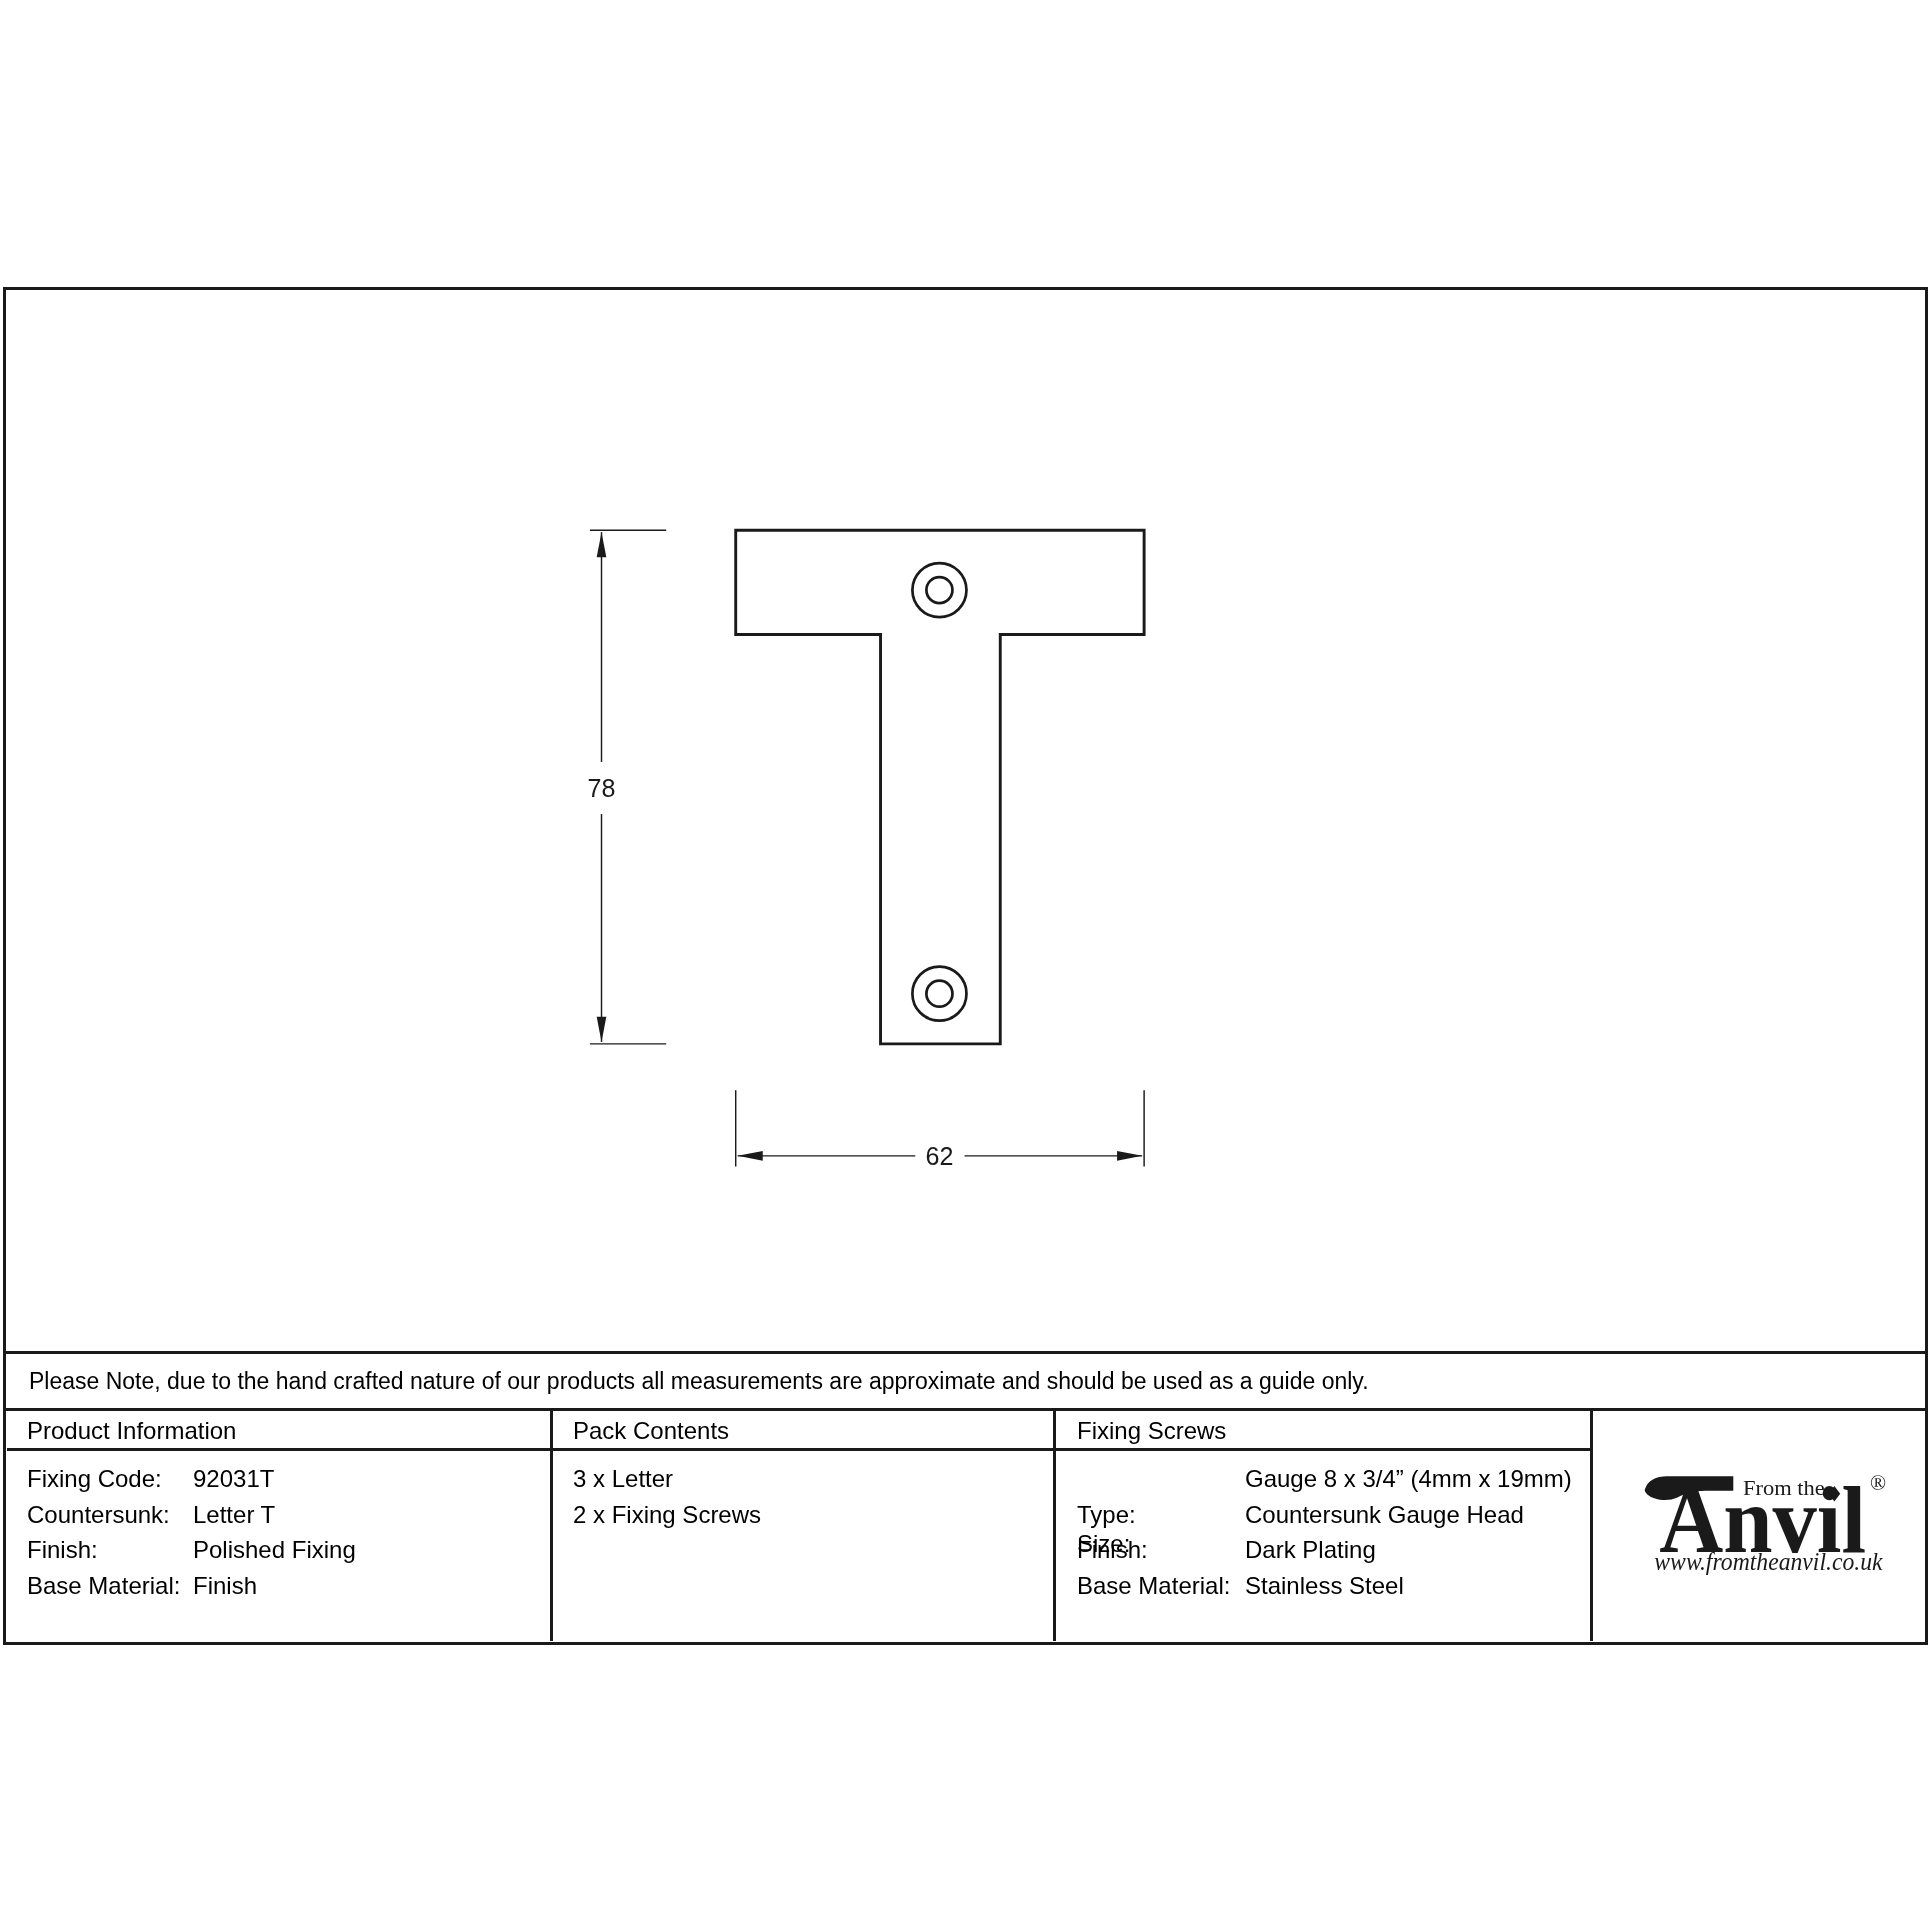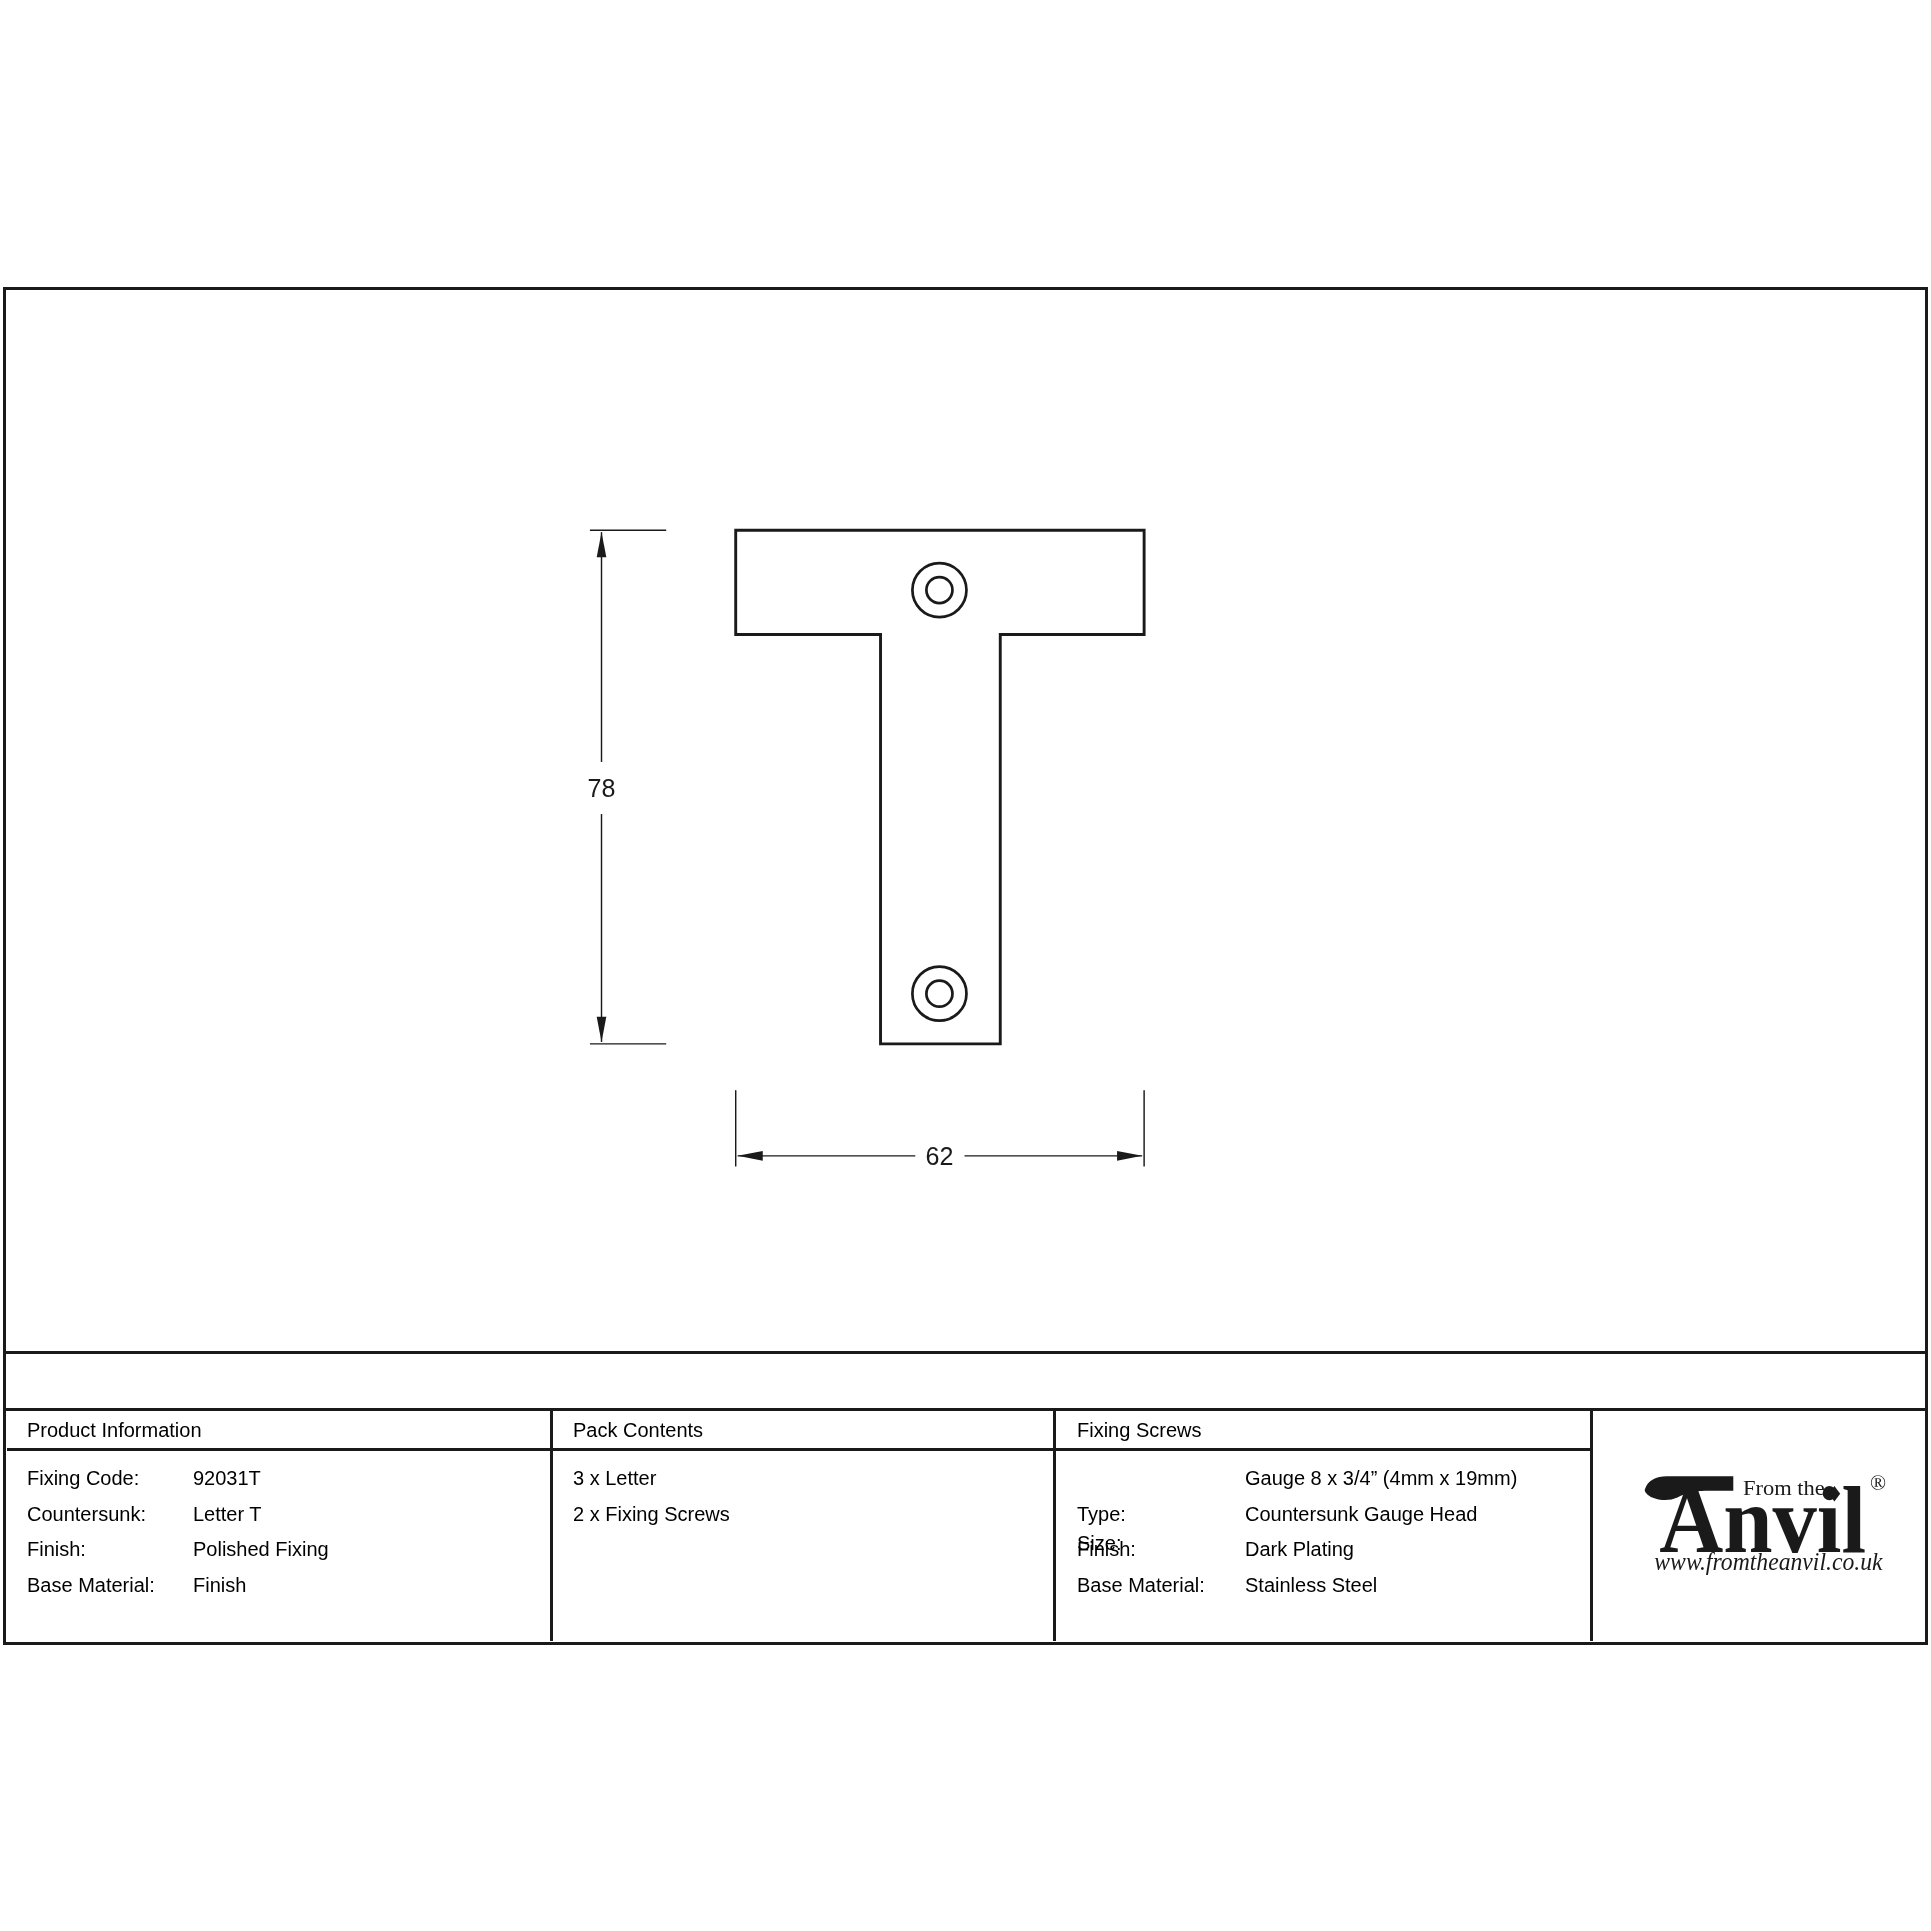--- a/index.html
+++ b/index.html
@@ -2,21 +2,21 @@
 <html><head>
 <meta charset="utf-8">
 <style>
   html,body{margin:0;padding:0;background:#ffffff;}
   .page{position:relative;width:1931px;height:1931px;background:#ffffff;overflow:hidden;
         font-family:"Liberation Sans",sans-serif;color:#000000;}
   .abs{position:absolute;}
   .sheet{left:2.9px;top:287px;width:1925px;height:1358px;border:3.9px solid #1a1a1a;box-sizing:border-box;}
   .note-band{left:2.9px;top:1351px;width:1925px;height:60px;border-top:3.9px solid #1a1a1a;
              border-bottom:3.9px solid #1a1a1a;box-sizing:border-box;}
-  .txt{white-space:nowrap;line-height:35px;font-size:20px;}
+  .txt{white-space:nowrap;line-height:35px;font-size:24px;}
   .note-txt{left:29px;top:1364px;font-size:23px;}
   .vline{top:1411px;height:230px;width:2.9px;background:#1a1a1a;}
   .hdr-underline{left:6.8px;top:1448px;width:1583px;height:2.9px;background:#1a1a1a;}
   .drawing-svg{left:0;top:0;}
   .logo-svg{left:1632px;top:1460px;}
   .dim-text{font-family:"Liberation Sans",sans-serif;font-size:26px;fill:#1a1a1a;}
   .logo-serif{font-family:"Liberation Serif",serif;fill:#1a1a1a;}
 </style>
 </head>
 <body>
@@ -53,20 +53,21 @@
       <line x1="1185" y1="1129" x2="1185" y2="1208"></line>
       <line x1="764" y1="1197" x2="948" y2="1197"></line>
       <line x1="999" y1="1197" x2="1183" y2="1197"></line>
       <polygon points="764,1197 790,1192 790,1202" fill="#1a1a1a" stroke="none"></polygon>
       <polygon points="1183,1197 1157,1192 1157,1202" fill="#1a1a1a" stroke="none"></polygon>
     </g>
     <text class="dim-text" x="973" y="1206" text-anchor="middle">62</text>
   </svg>
 
   <div class="abs note-band"></div>
+  <div class="abs txt note-txt">Please Note, due to the hand crafted nature of our products all measurements are approximate and should be used as a guide only.</div>
 
   <div class="abs vline" style="left:550px"></div>
   <div class="abs vline" style="left:1053px"></div>
   <div class="abs vline" style="left:1590px"></div>
   <div class="abs hdr-underline"></div>
 
   <div class="abs txt" style="left:27px;top:1413px">Product Information</div>
   <div class="abs txt" style="left:573px;top:1413px">Pack Contents</div>
   <div class="abs txt" style="left:1077px;top:1413px">Fixing Screws</div>
 

